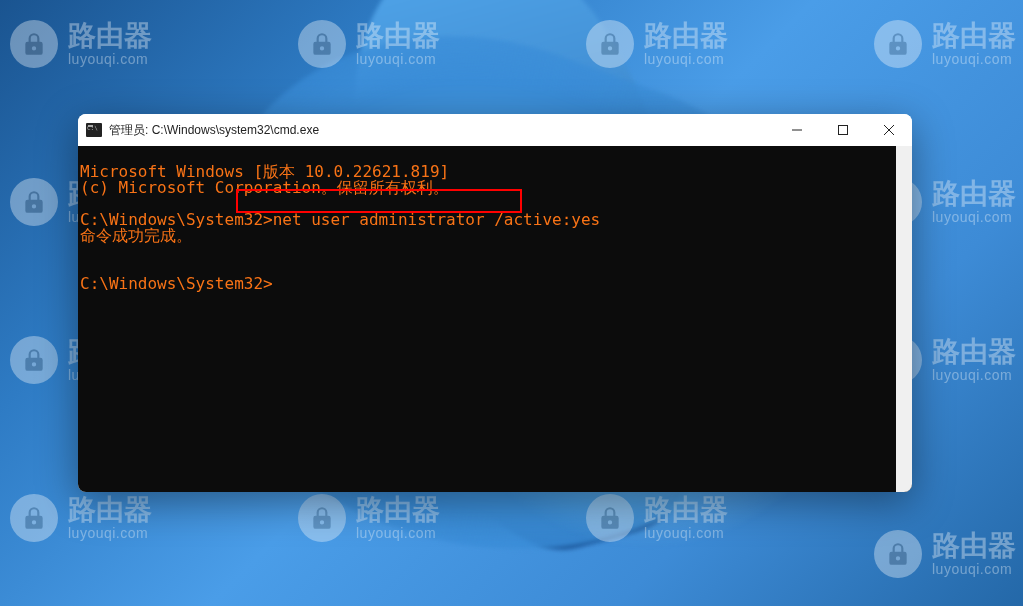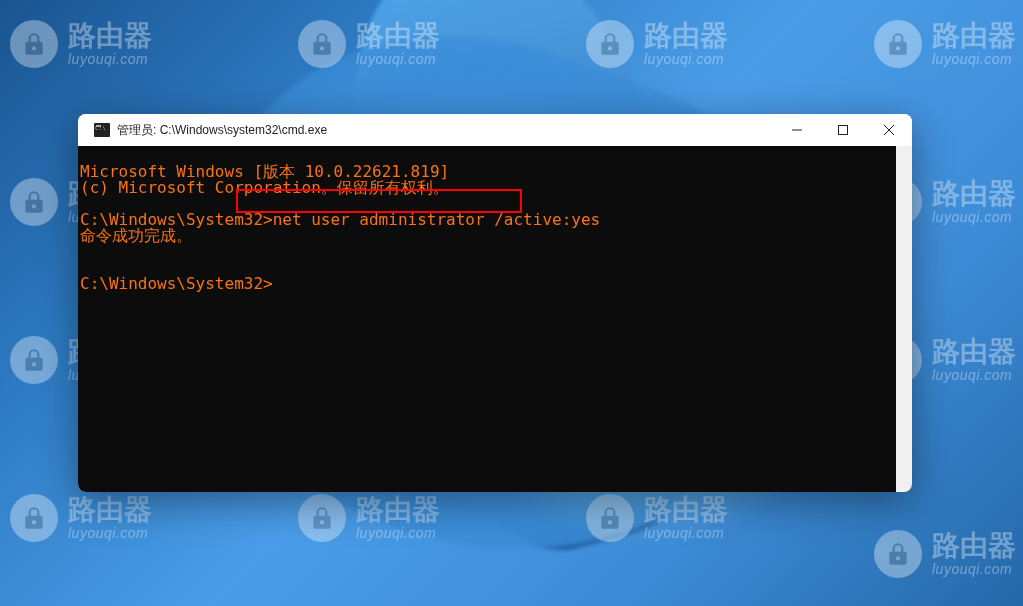--- a/index.html
+++ b/index.html
@@ -32,38 +32,38 @@
     .watermark .wm-icon {
       width: 48px; height: 48px;
       background: #fff;
       border-radius: 50%;
       display: flex; align-items: center; justify-content: center;
       margin-right: 10px;
     }
     .watermark .wm-icon svg { width: 26px; height: 26px; fill: #888; }
     .watermark .wm-text { display:flex; flex-direction:column; line-height:1.1; }
     .watermark .wm-title { font-size: 28px; font-weight: bold; }
-    .watermark .wm-sub { font-size: 14px; letter-spacing:0.5px;font-style:italic; }
+    .watermark .wm-sub { font-size: 14px; letter-spacing:0.5px; }
     
     .cmd-window {
       position: absolute;
       left: 78px;  top: 114px;
       width: 834px; height: 378px;
       background: #fff;
       border-radius: 8px;
       box-shadow: 0 10px 40px rgba(0,0,0,0.4);
       overflow: hidden;
       display: flex; flex-direction: column;
     }
     .titlebar {
       height: 32px;
       background: #fff;
       display: flex;
       align-items: center;
-      padding-left: 16px;
+      padding-left: 8px;
       flex-shrink: 0;
     }
     .titlebar-icon {
       width: 16px; height: 14px;
       background: #222;
       margin-right: 7px;
       position: relative;
       border-radius:1px;
     }
     .titlebar-icon::before {

